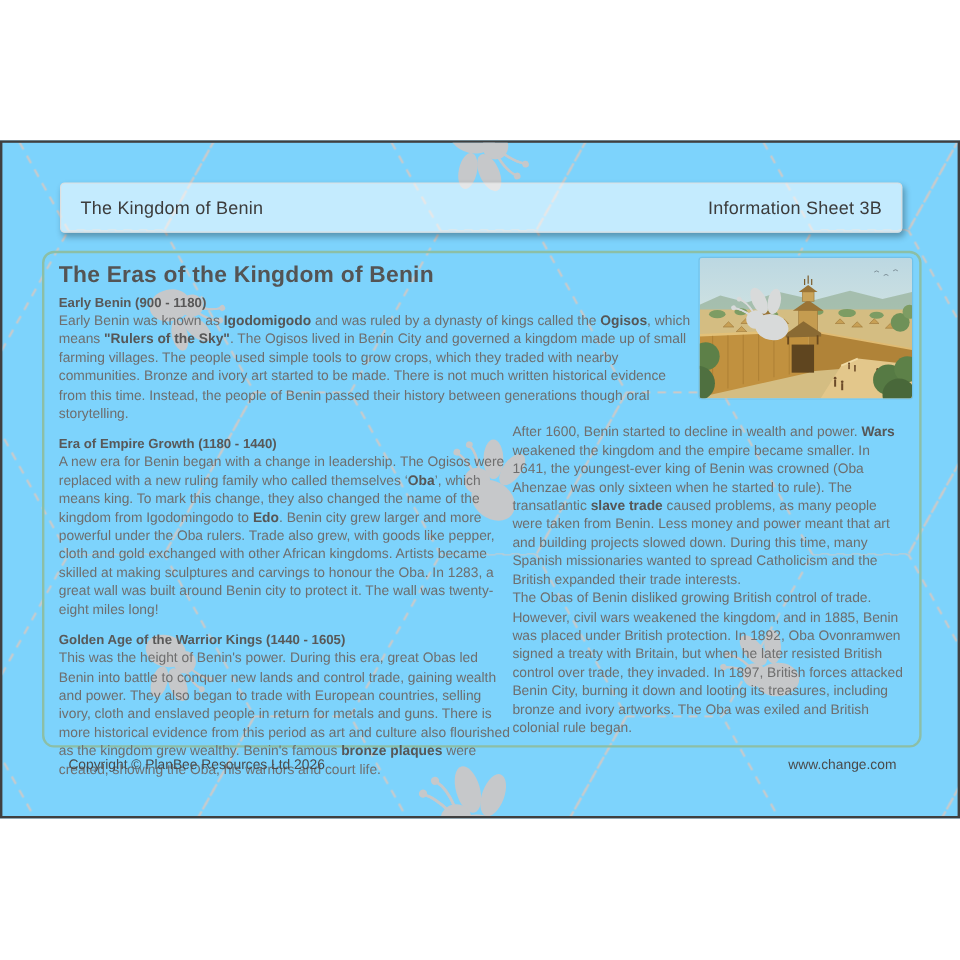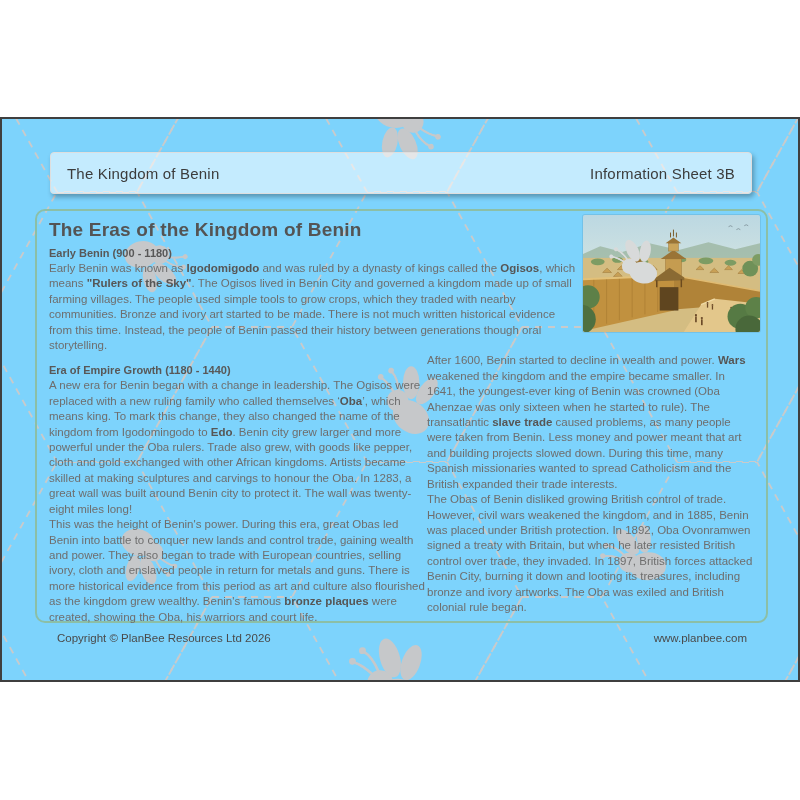--- a/index.html
+++ b/index.html
@@ -252,33 +252,34 @@
             <p><span>Early Benin was known as </span><b>Igodomigodo</b><span> and was ruled by a dynasty of kings called the </span><b>Ogisos</b><span>, which means </span><b>"Rulers of the Sky"</b><span>. The Ogisos lived in Benin City and governed a kingdom made up of small farming villages. The people used simple tools to grow crops, which they traded with nearby communities. Bronze and ivory art started to be made. There is not much written historical evidence from this time. Instead, the people of Benin passed their history between generations though oral storytelling.</span></p>
           </section>
         </div>
       <div class="cols">
         <div id="sec-left">
             <section>
               <h3>Era of Empire Growth (1180 - 1440)</h3>
               <p><span>A new era for Benin began with a change in leadership. The Ogisos were replaced with a new ruling family who called themselves ‘</span><b>Oba</b><span>’, which means king. To mark this change, they also changed the name of the kingdom from Igodomingodo to </span><b>Edo</b><span>. Benin city grew larger and more powerful under the Oba rulers. Trade also grew, with goods like pepper, cloth and gold exchanged with other African kingdoms. Artists became skilled at making sculptures and carvings to honour the Oba. In 1283, a great wall was built around Benin city to protect it. The wall was twenty-eight miles long!</span></p>
             </section>
             <section>
+              <h3>Golden Age of the Warrior Kings (1440 - 1605)</h3>
               <p><span>This was the height of Benin's power. During this era, great Obas led Benin into battle to conquer new lands and control trade, gaining wealth and power. They also began to trade with European countries, selling ivory, cloth and enslaved people in return for metals and guns. There is more historical evidence from this period as art and culture also flourished as the kingdom grew wealthy. Benin's famous </span><b>bronze plaques</b><span> were created, showing the Oba, his warriors and court life.</span></p>
             </section>
           </div>
         <div id="sec-right">
             <section>
               <p><span>After 1600, Benin started to decline in wealth and power. </span><b>Wars</b><span> weakened the kingdom and the empire became smaller. In 1641, the youngest-ever king of Benin was crowned (Oba Ahenzae was only sixteen when he started to rule). The transatlantic </span><b>slave trade</b><span> caused problems, as many people were taken from Benin. Less money and power meant that art and building projects slowed down. During this time, many Spanish missionaries wanted to spread Catholicism and the British expanded their trade interests.</span></p>
             </section>
             <section>
               <p><span>The Obas of Benin disliked growing British control of trade. However, civil wars weakened the kingdom, and in 1885, Benin was placed under British protection. In 1892, Oba Ovonramwen signed a treaty with Britain, but when he later resisted British control over trade, they invaded. In 1897, British forces attacked Benin City, burning it down and looting its treasures, including bronze and ivory artworks. The Oba was exiled and British colonial rule began.</span></p>
             </section>
           </div>
       </div>
     </div>
 
     <div class="footer">
       <span>Copyright © PlanBee Resources Ltd 2026</span>
-      <span>www.planbee.com</span>
+      <span>www.change.com</span>
     </div>
 
   </div>
 </div>
 
 </body></html>

